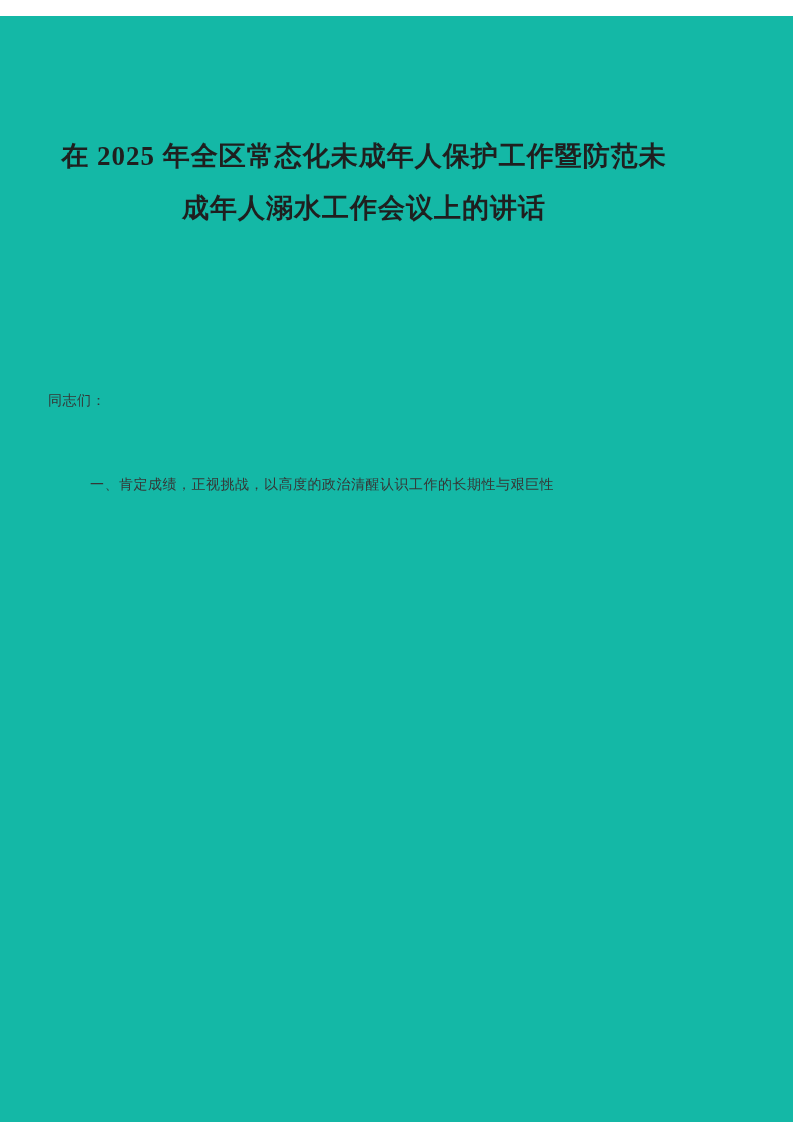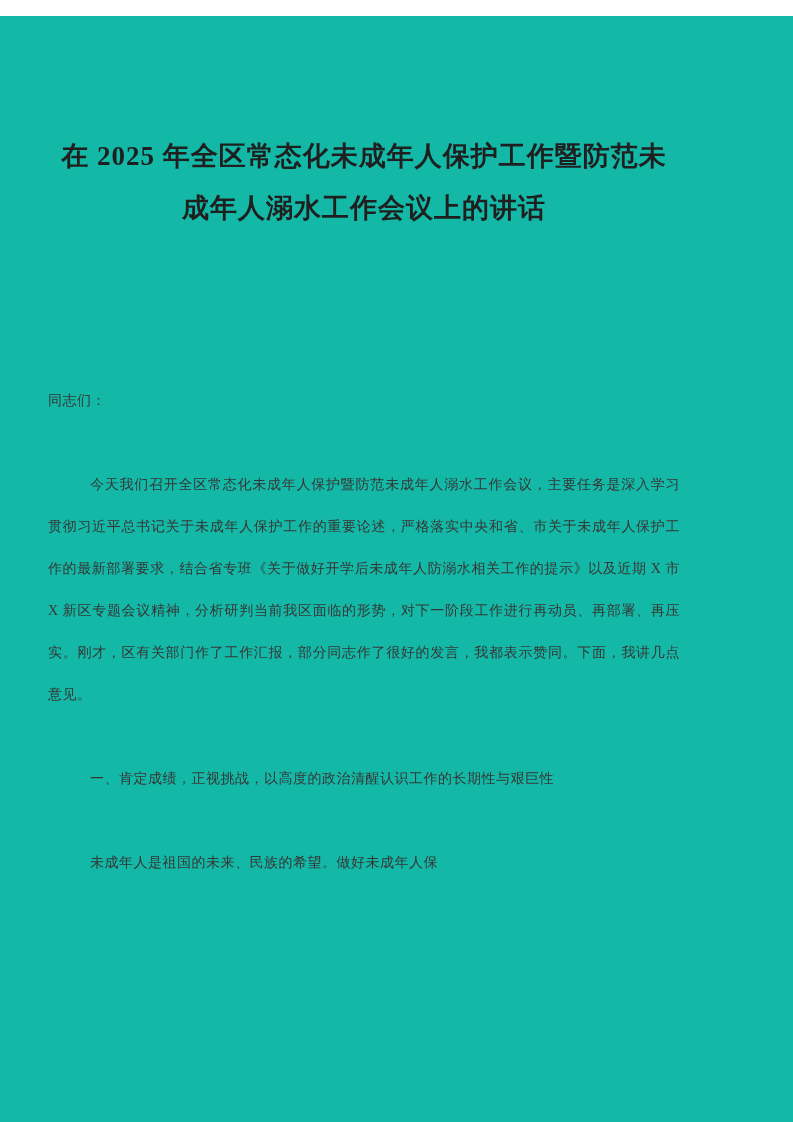--- a/index.html
+++ b/index.html
@@ -49,19 +49,17 @@
 </style>
 </head>
 <body>
 
 <div class="page">
   <h1 class="doc-title">在 2025 年全区常态化未成年人保护工作暨防范未成年人溺水工作会议上的讲话</h1>
 
   <div class="doc-body">
     <p class="salutation">同志们：</p>
 
-    <p class="para">今天我们召开全区常态化未成年人保护暨防范未成年人溺水工作会议，主要任务是深入学习贯彻习近平总书记关于未成年人保护工作的重要论述，严格落实中央和省、市关于未成年人保护工作的最新部署要求，结合省专班《关于做好开学后未成年人防溺水相关工作的提示》以及近期 X 市 X 新区专题会议精神，分析研判当前我区面临的形势，对下一阶段工作进行再动员、再部署、再压实。刚才，区有关部门作了工作汇报，部分同志作了很好的发言，我都表示赞同。下面，我讲几点意见。</p>
 
     <p class="para">一、肯定成绩，正视挑战，以高度的政治清醒认识工作的长期性与艰巨性</p>
 
-    <p class="para">未成年人是祖国的未来、民族的希望。做好未成年人保</p>
   </div>
 </div>
 
 </body></html>

